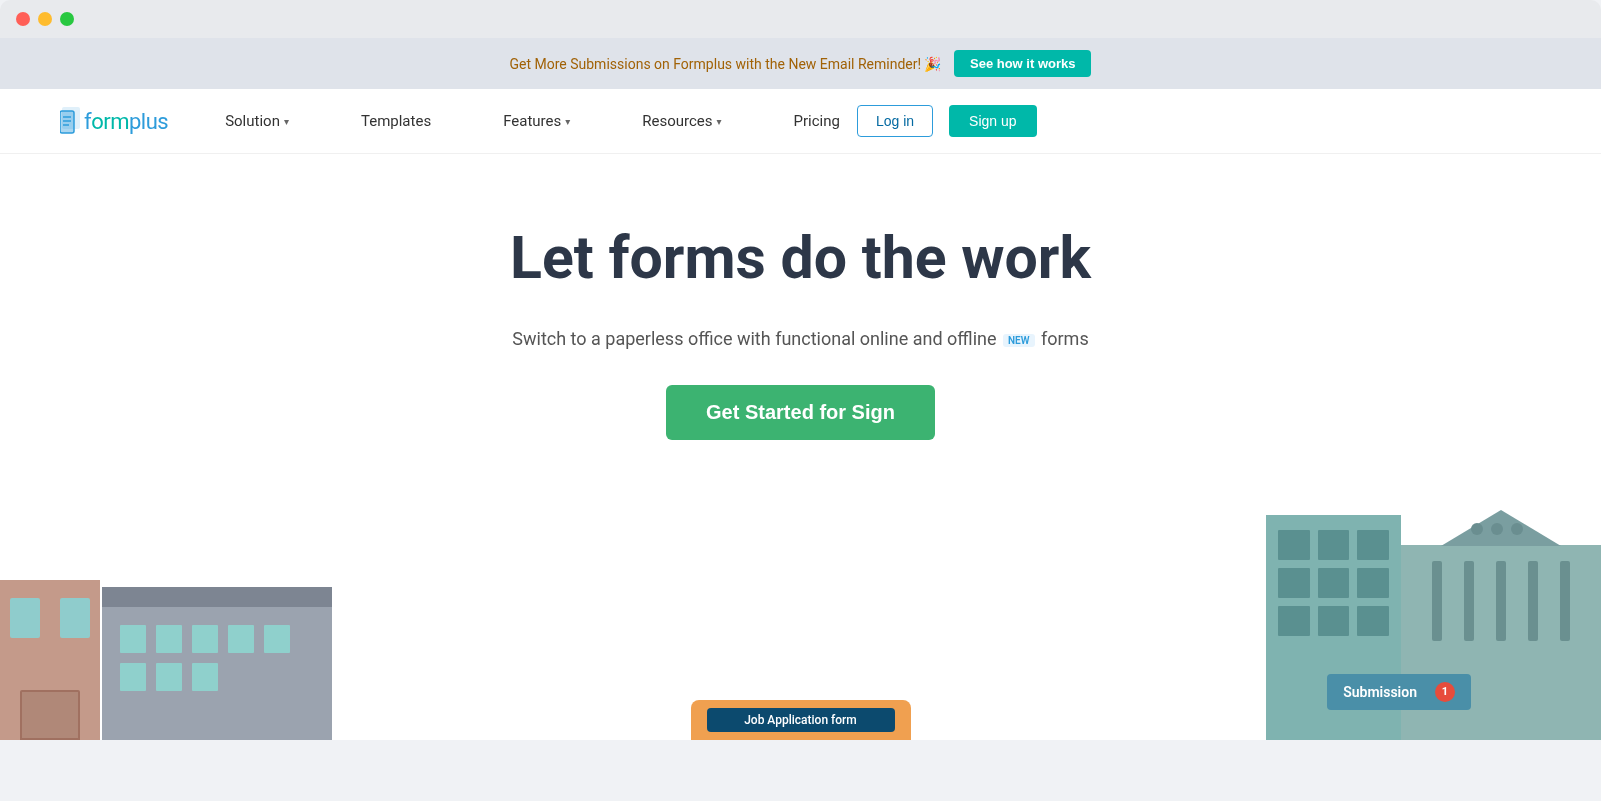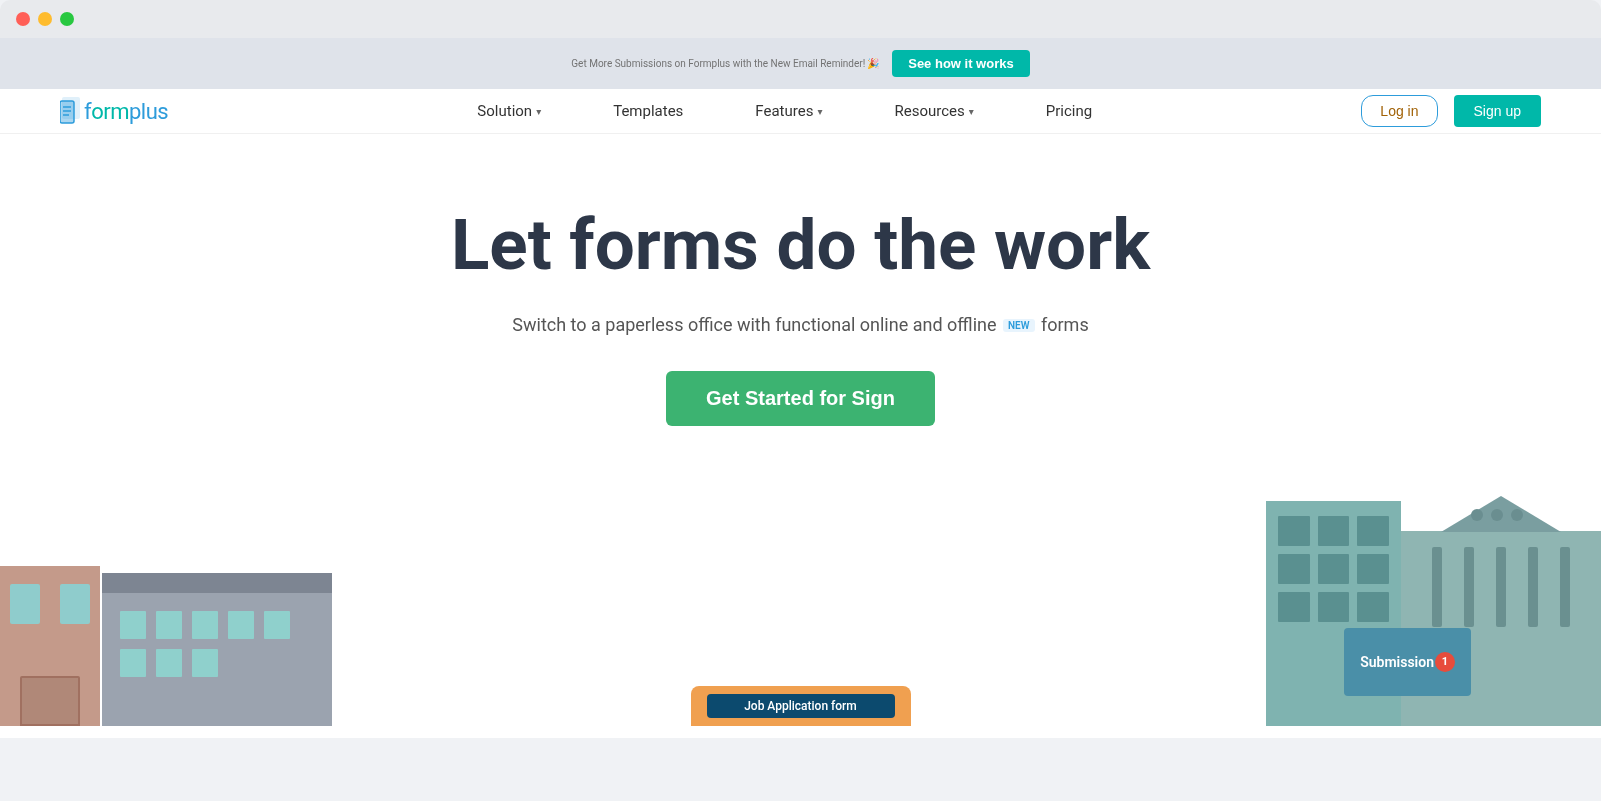--- a/index.html
+++ b/index.html
@@ -41,43 +41,43 @@
     
     .announcement-bar {
       background: #dfe3ea;
       padding: 12px 20px;
       display: flex;
       align-items: center;
       justify-content: center;
       gap: 12px;
     }
     .announcement-text {
-      font-size: 10px;
-      color: #737373;
+      font-size: 14px;
+      color: #a16207;
     }
     .see-how-btn {
       background: #00b8a9;
       color: white;
       border: none;
       border-radius: 4px;
       padding: 6px 16px;
       font-size: 13px;
       font-weight: 700;
       cursor: pointer;
       white-space: nowrap;
     }
 
     
     .navbar {
       display: flex;
       align-items: center;
-      justify-content: space-between;
-      padding: 6px 60px;
+      padding: 16px 60px;
       background: white;
       border-bottom: 1px solid #f0f0f0;
+      gap: 17px;
     }
     .logo {
       display: flex;
       align-items: center;
       gap: 2px;
     }
     .logo-icon {
       width: 22px;
       height: 28px;
     }
@@ -110,23 +110,23 @@
       color: #666;
     }
     .nav-actions {
       display: flex;
       align-items: center;
       gap: 16px;
     }
     .login-btn {
       background: none;
       border: 1px solid #2d9cdb;
-      color: #a16207;
+      color: #0369a1;
       padding: 7px 18px;
-      border-radius: 12px;
+      border-radius: 4px;
       font-size: 14px;
       cursor: pointer;
     }
     .signup-btn {
       background: #00b8a9;
       color: white;
       border: none;
       padding: 8px 20px;
       border-radius: 4px;
       font-size: 14px;
@@ -134,24 +134,24 @@
       cursor: pointer;
     }
 
     
     .hero {
       text-align: center;
       padding: 70px 40px 40px;
       background: white;
     }
     .hero-title {
-      font-size: 71px;
+      font-size: 59px;
       font-weight: 700;
       color: #2d3748;
-      margin-bottom: 28px;
+      margin-bottom: 36px;
       line-height: 1.15;
     }
     .hero-subtitle {
       font-size: 18px;
       color: #555;
       margin-bottom: 36px;
     }
     .hero-subtitle .new-badge {
       background: #e8f4fd;
       color: #2d9cdb;
@@ -201,27 +201,27 @@
       align-items: flex-end;
     }
 
     
     .submission-badge {
       position: absolute;
       bottom: 30px;
       right: 130px;
       background: #4a8fa8;
       color: white;
-      padding: 24px 16px;
+      padding: 8px 16px;
       border-radius: 4px;
       font-size: 14px;
       font-weight: 600;
       display: flex;
       align-items: center;
-      gap: 1px;
+      gap: 18px;
     }
     .badge-count {
       background: #e74c3c;
       color: white;
       border-radius: 50%;
       width: 20px;
       height: 20px;
       display: flex;
       align-items: center;
       justify-content: center;

